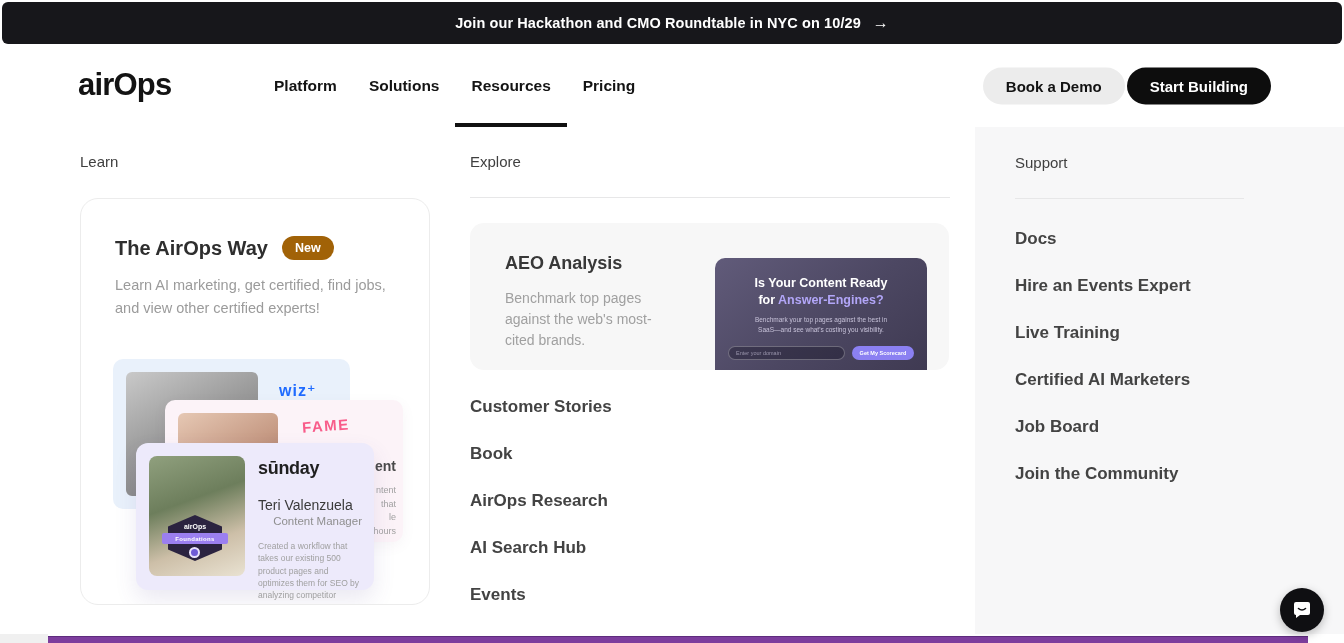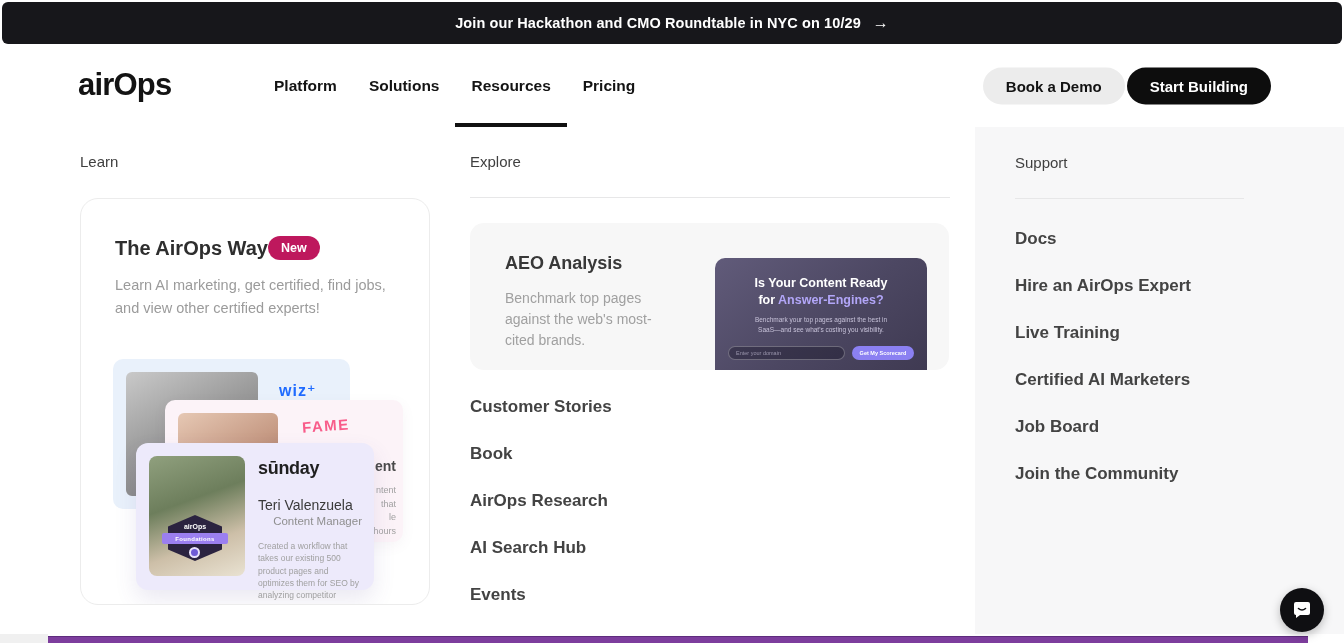--- a/index.html
+++ b/index.html
@@ -36,23 +36,23 @@
   .learn-label   { left:80px;  top:26px; }
   .explore-label { left:470px; top:26px; }
   .support-label { left:1015px; top:27px; }
   .divider { position:absolute; height:1px; background:#e7e7e8; }
   .explore-divider { left:470px; width:480px; top:70px; }
   .support-divider { left:1015px; width:229px; top:71px; }
 
   
   .learn-card { position:absolute; left:80px; top:71px; width:350px; height:407px; background:#fff;
                 border:1px solid #ececec; border-radius:18px; overflow:hidden; cursor:pointer; }
-  .card-title-row { display:flex; align-items:center; margin:37px 0 0 34px; }
+  .card-title-row { display:flex; align-items:center; gap:14px; margin:37px 0 0 34px; }
   .card-title { font-size:20px; font-weight:700; color:#2e2e2e; }
-  .badge-new { background:#be185d; color:#fff; font-size:12.5px; font-weight:700;
+  .badge-new { background:#a16207; color:#fff; font-size:12.5px; font-weight:700;
                padding:5px 13px; border-radius:14px; }
   .card-desc { margin:14px 30px 0 34px; font-size:14.5px; line-height:1.6; color:#9b9b9b; }
 
   .stack { position:absolute; left:31px; top:160px; width:290px; height:240px; }
   .t-card { position:absolute; border-radius:10px; }
   .t-back { left:1px; top:0; width:237px; height:150px; background:#e9f1fb; }
   .photo-gray { position:absolute; left:13px; top:13px; width:132px; height:124px; border-radius:6px;
                 background:linear-gradient(150deg,#c9c9c9 0%,#9a9a9a 45%,#6f6f6f 100%); }
   .logo-wiz { position:absolute; left:166px; top:22px; color:#1f6bff; font-size:16px; font-weight:800;
               letter-spacing:1px; }
@@ -213,21 +213,21 @@
       <li>Book</li>
       <li>AirOps Research</li>
       <li>AI Search Hub</li>
       <li>Events</li>
     </ul>
 
     <div class="col-label support-label">Support</div>
     <div class="divider support-divider"></div>
     <ul class="menu-list support-list">
       <li>Docs</li>
-      <li>Hire an AirOps Expert</li>
+      <li>Hire an Events Expert</li>
       <li>Live Training</li>
       <li>Certified AI Marketers</li>
       <li>Job Board</li>
       <li>Join the Community</li>
     </ul>
   </div>
 
   <div class="bottom-left-pad"></div>
   <div class="bottom-bar"></div>
 

